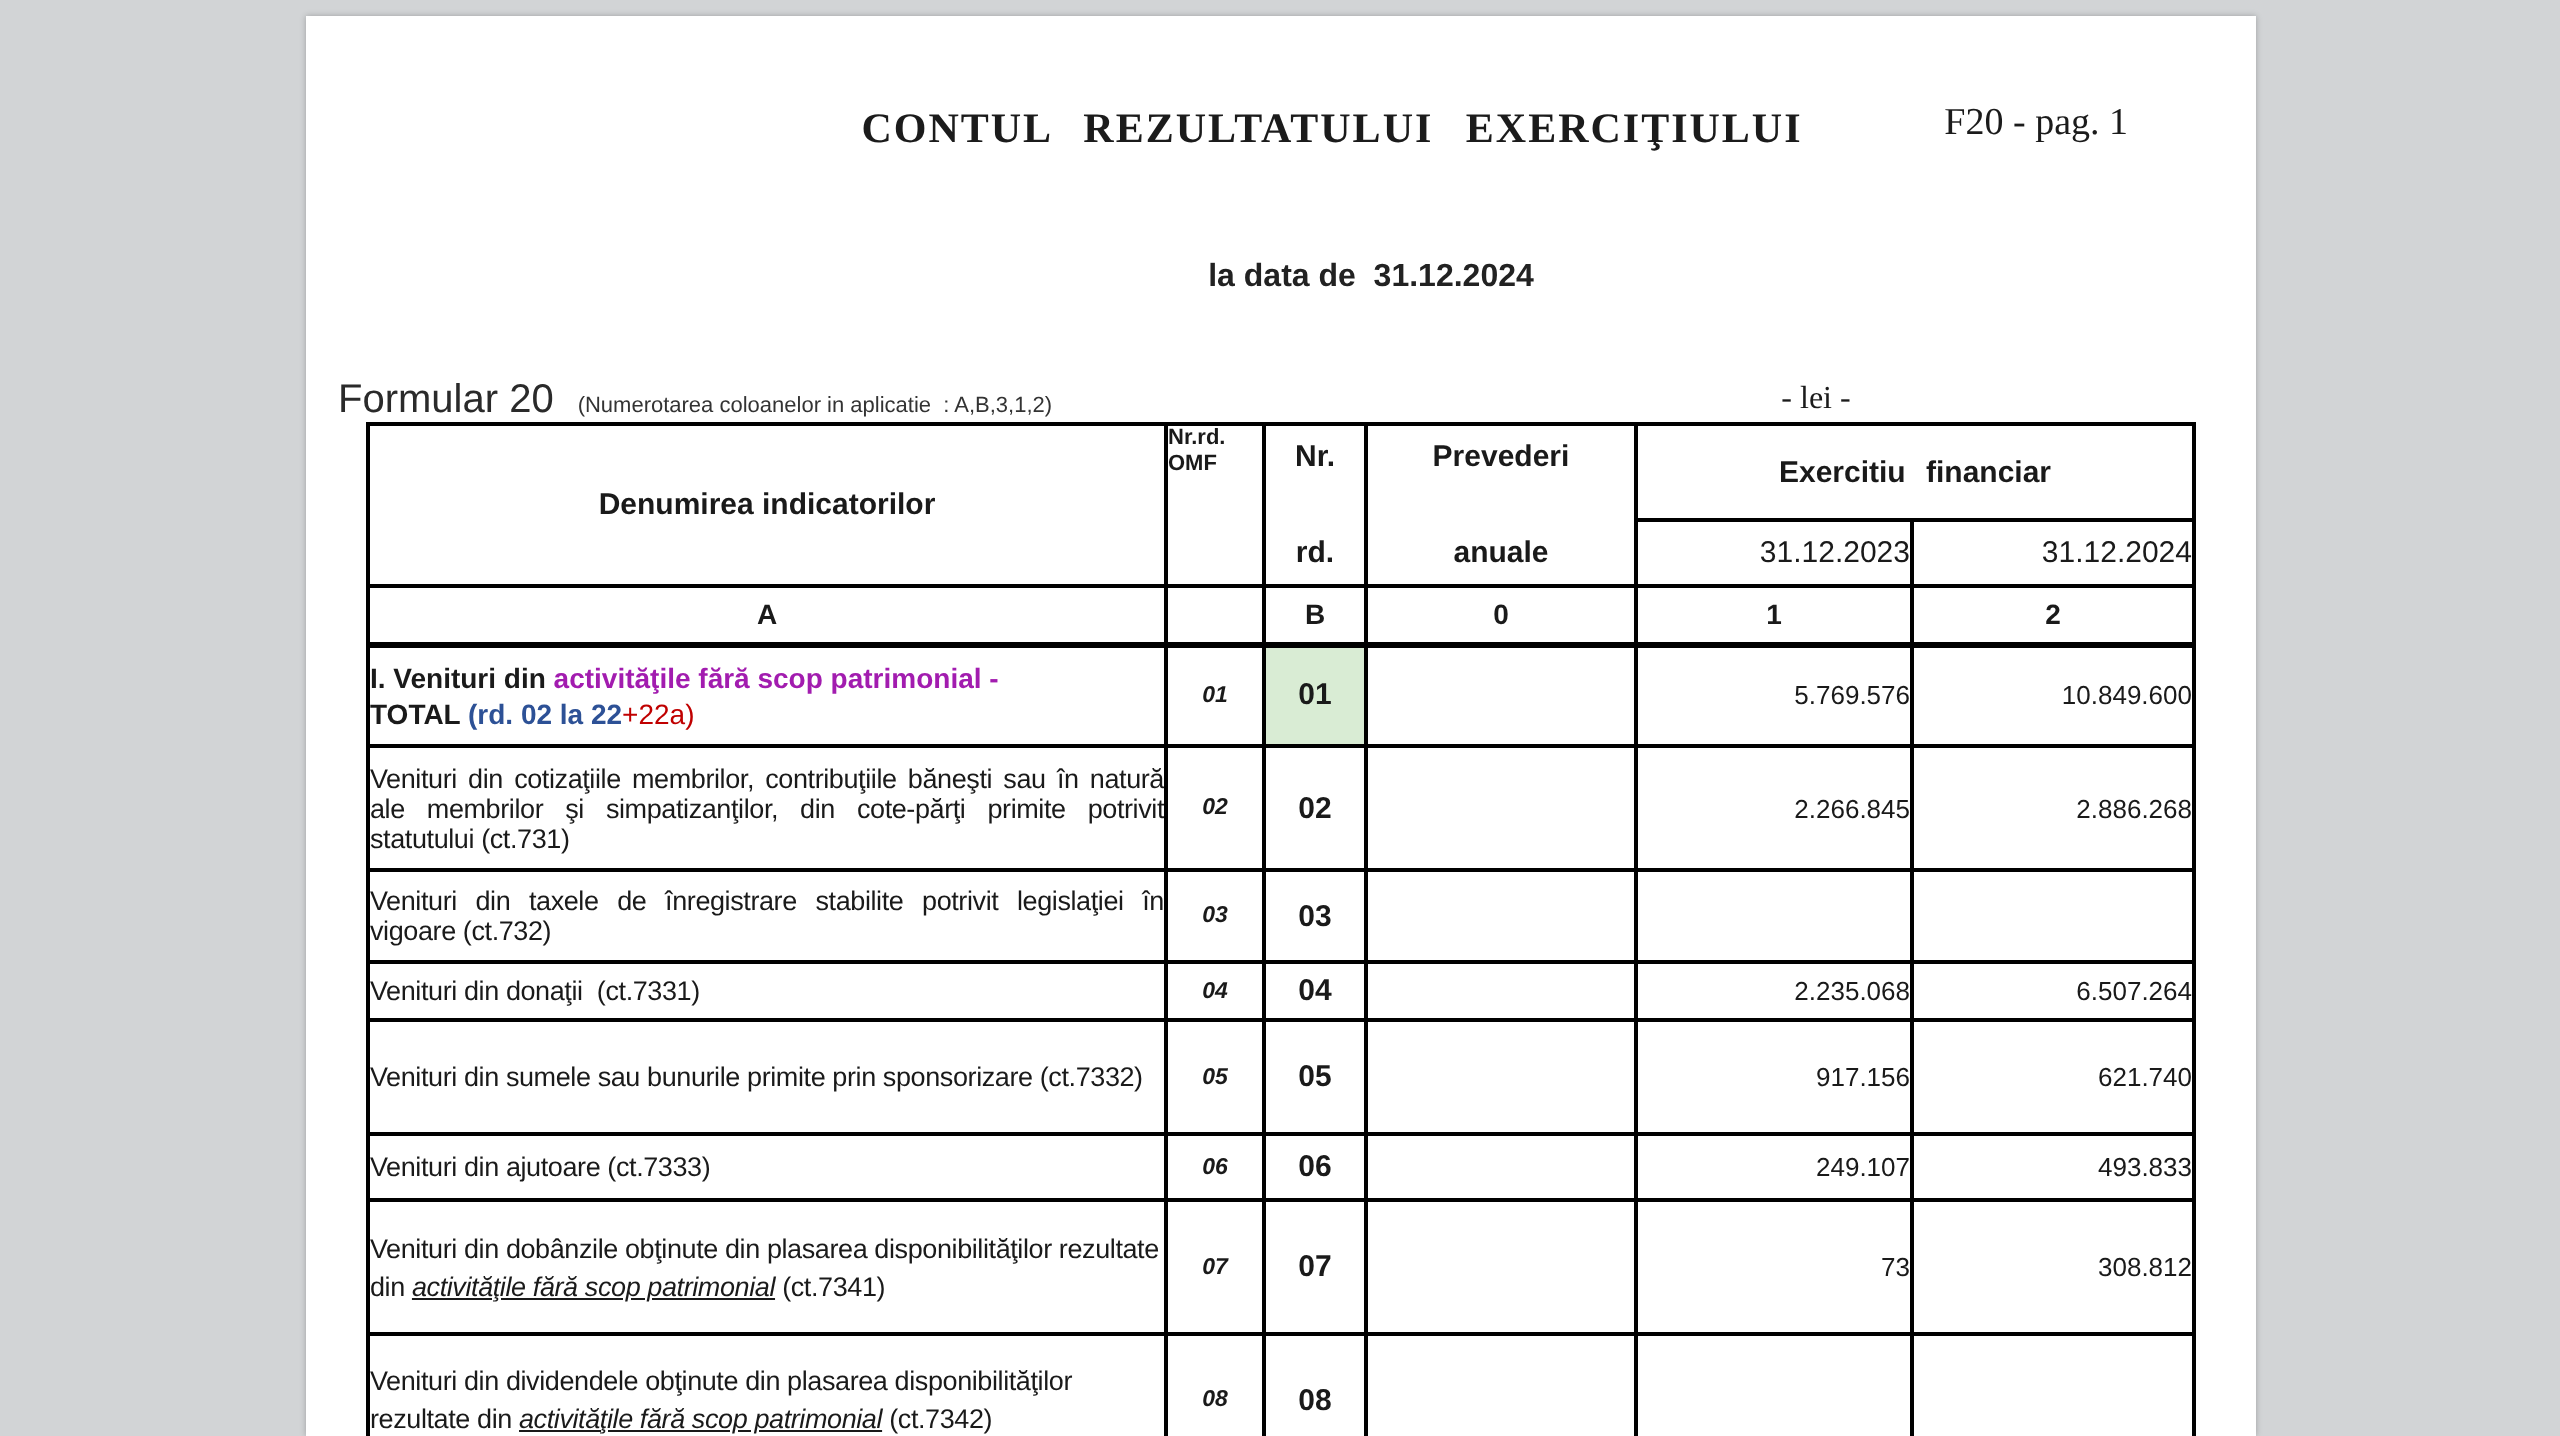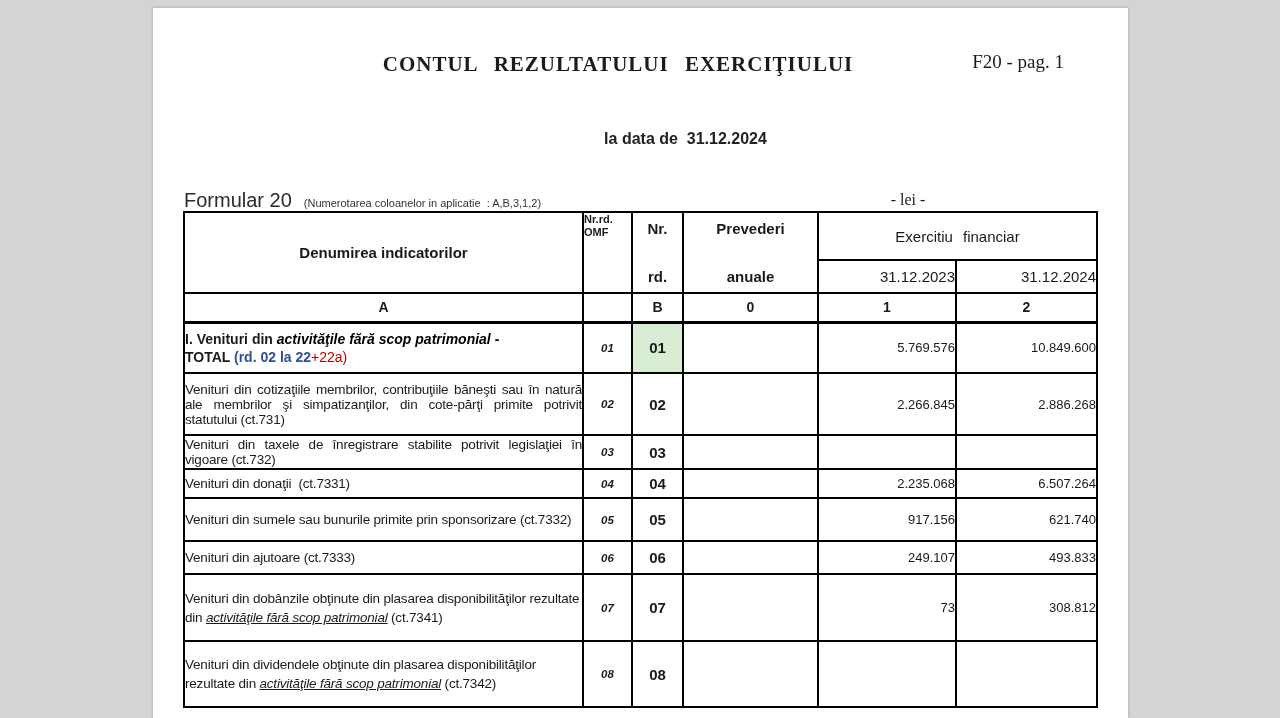--- a/index.html
+++ b/index.html
@@ -21,28 +21,29 @@
     font-family: "Liberation Serif", serif;
     font-size: 19px; color: #1b1b1b; margin-top: 11px;
   }
   .doc-title {
     position: absolute; top: 44px; left: 0; width: 930px;
     text-align: center;
     font-family: "Liberation Serif", serif;
     font-weight: bold; font-size: 21px;
     letter-spacing: 1px; word-spacing: 10px;
     color: #1b1b1b;
+    padding-left: 48px;
   }
   .doc-date {
     position: absolute; top: 122px; left: 0; width: 975px;
     text-align: center;
     font-weight: bold; font-size: 16px; color: #222; margin-left: 45px;
   }
   .formular-row {
-    position: absolute; top: 181px; left: 31px; white-space: nowrap;
+    position: absolute; top: 181px; left: 16px; white-space: nowrap;
   }
   .formular-label { font-size: 20px; color: #2a2a2a; }
   .formular-note { font-size: 11px; color: #333; margin-left: 12px; }
   .lei-note {
     position: absolute; top: 183px; left: 700px; width: 110px;
     text-align: center;
     font-family: "Liberation Serif", serif;
     font-size: 16px; color: #1b1b1b;
   }
   table.f20 {
@@ -59,37 +60,37 @@
   
   th.h-denumirea { font-size: 15px; font-weight: bold; text-align: center; vertical-align: middle; }
   th.h-omf {
     vertical-align: top; text-align: left;
     font-size: 11px; font-weight: bold; color: #2e74b5;
     padding: 6px 3px 0 3px; line-height: 13px;
   }
   th.h-stack { font-size: 15px; font-weight: bold; vertical-align: top; }
   th.h-stack .stack { display: flex; flex-direction: column; height: 79px; gap: 18px; }
   th.h-stack .stack span { flex: 1; display: flex; align-items: center; justify-content: center; }
-  th.h-exercitiu { font-size: 15px; font-weight: normal; text-align: center; vertical-align: middle; word-spacing: 6px; }
+  th.h-exercitiu { font-size: 15px; font-weight: bold; text-align: center; vertical-align: middle; word-spacing: 6px; }
   th.h-date { font-size: 15px; font-weight: normal; text-align: right; vertical-align: middle; }
   tr.letters td {
     font-size: 14px; font-weight: bold; text-align: center; vertical-align: middle;
     border-bottom-width: 3px;
   }
   
   td.c-ind {
     font-size: 13.5px; line-height: 15px;
     padding: 2px 3px; vertical-align: middle;
     letter-spacing: -0.2px;
   }
   td.c-ind.just { text-align: justify; margin-left: 40px; }
   td.c-ind.loose { line-height: 19px; margin-left: 12px; }
   td.c-ind .em-u { font-style: italic; text-decoration: underline; }
   td.c-ind-total { font-size: 14px; font-weight: bold; line-height: 18px; padding: 2px 3px; vertical-align: middle; }
-  .t-blue { color: #000000; font-style: italic; }
+  .t-blue { color: #a21caf; }
   .t-navy { color: #2d5196; font-weight: bold; }
   .t-red  { color: #c00000; font-weight: normal; }
   td.c-omf {
     font-size: 11.5px; font-style: italic; font-weight: bold;
     color: #2e74b5; text-align: center; vertical-align: middle;
   }
   td.c-nr { font-size: 15px; font-weight: bold; text-align: center; vertical-align: middle; }
   td.c-nr.green { background: #d9ecd4; }
   td.c-num {
     font-size: 13px; text-align: right; vertical-align: middle;
@@ -163,39 +164,39 @@
 
       <tr style="height:62px">
         <td class="c-ind just">Venituri din cotizaţiile membrilor, contribuţiile băneşti sau în natură ale membrilor şi simpatizanţilor, din cote-părţi primite potrivit statutului (ct.731)</td>
         <td class="c-omf">02</td>
         <td class="c-nr">02</td>
         <td class="c-num"></td>
         <td class="c-num">2.266.845</td>
         <td class="c-num">2.886.268</td>
       </tr>
 
-      <tr style="height:34px">
+      <tr style="height:46px">
         <td class="c-ind just">Venituri din taxele de înregistrare stabilite potrivit legislaţiei în vigoare (ct.732)</td>
         <td class="c-omf">03</td>
         <td class="c-nr">03</td>
         <td class="c-num"></td>
         <td class="c-num"></td>
         <td class="c-num"></td>
       </tr>
 
       <tr style="height:29px">
         <td class="c-ind">Venituri din donaţii &nbsp;(ct.7331)</td>
         <td class="c-omf">04</td>
         <td class="c-nr">04</td>
         <td class="c-num"></td>
         <td class="c-num">2.235.068</td>
         <td class="c-num">6.507.264</td>
       </tr>
 
-      <tr style="height:43px">
+      <tr style="height:57px">
         <td class="c-ind">Venituri din sumele sau bunurile primite prin sponsorizare (ct.7332)</td>
         <td class="c-omf">05</td>
         <td class="c-nr">05</td>
         <td class="c-num"></td>
         <td class="c-num">917.156</td>
         <td class="c-num">621.740</td>
       </tr>
 
       <tr style="height:33px">
         <td class="c-ind">Venituri din ajutoare (ct.7333)</td>

